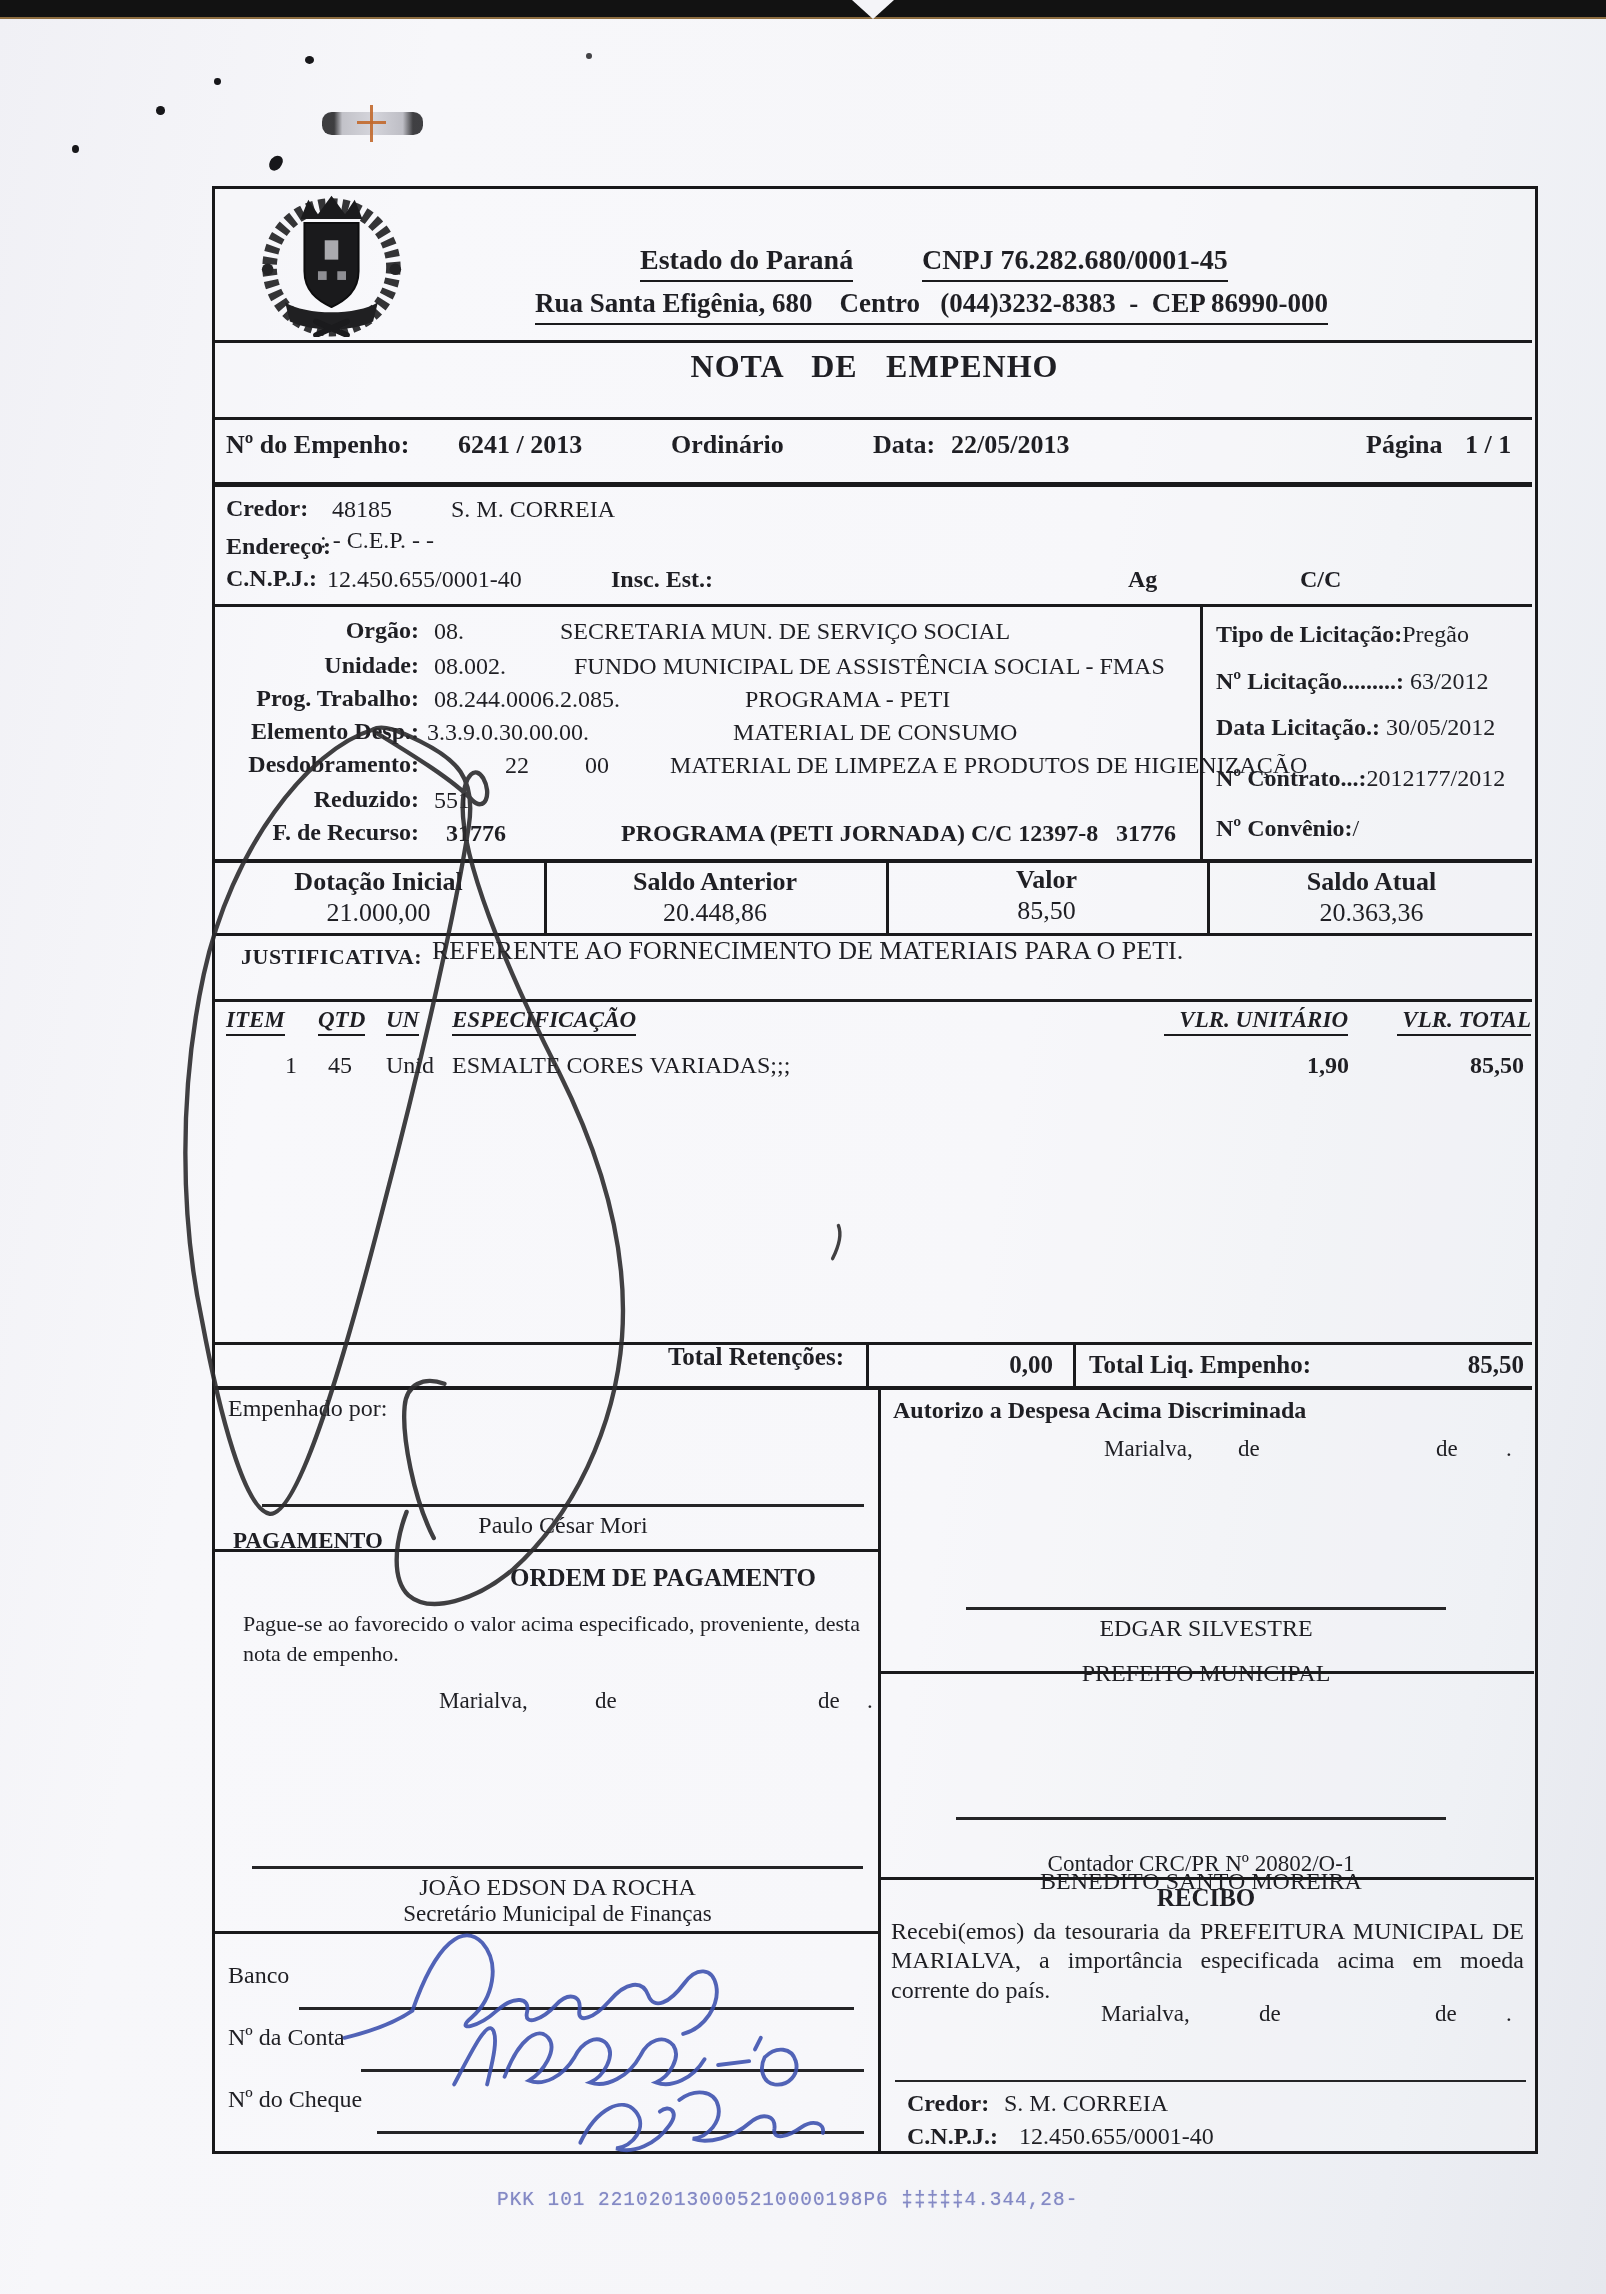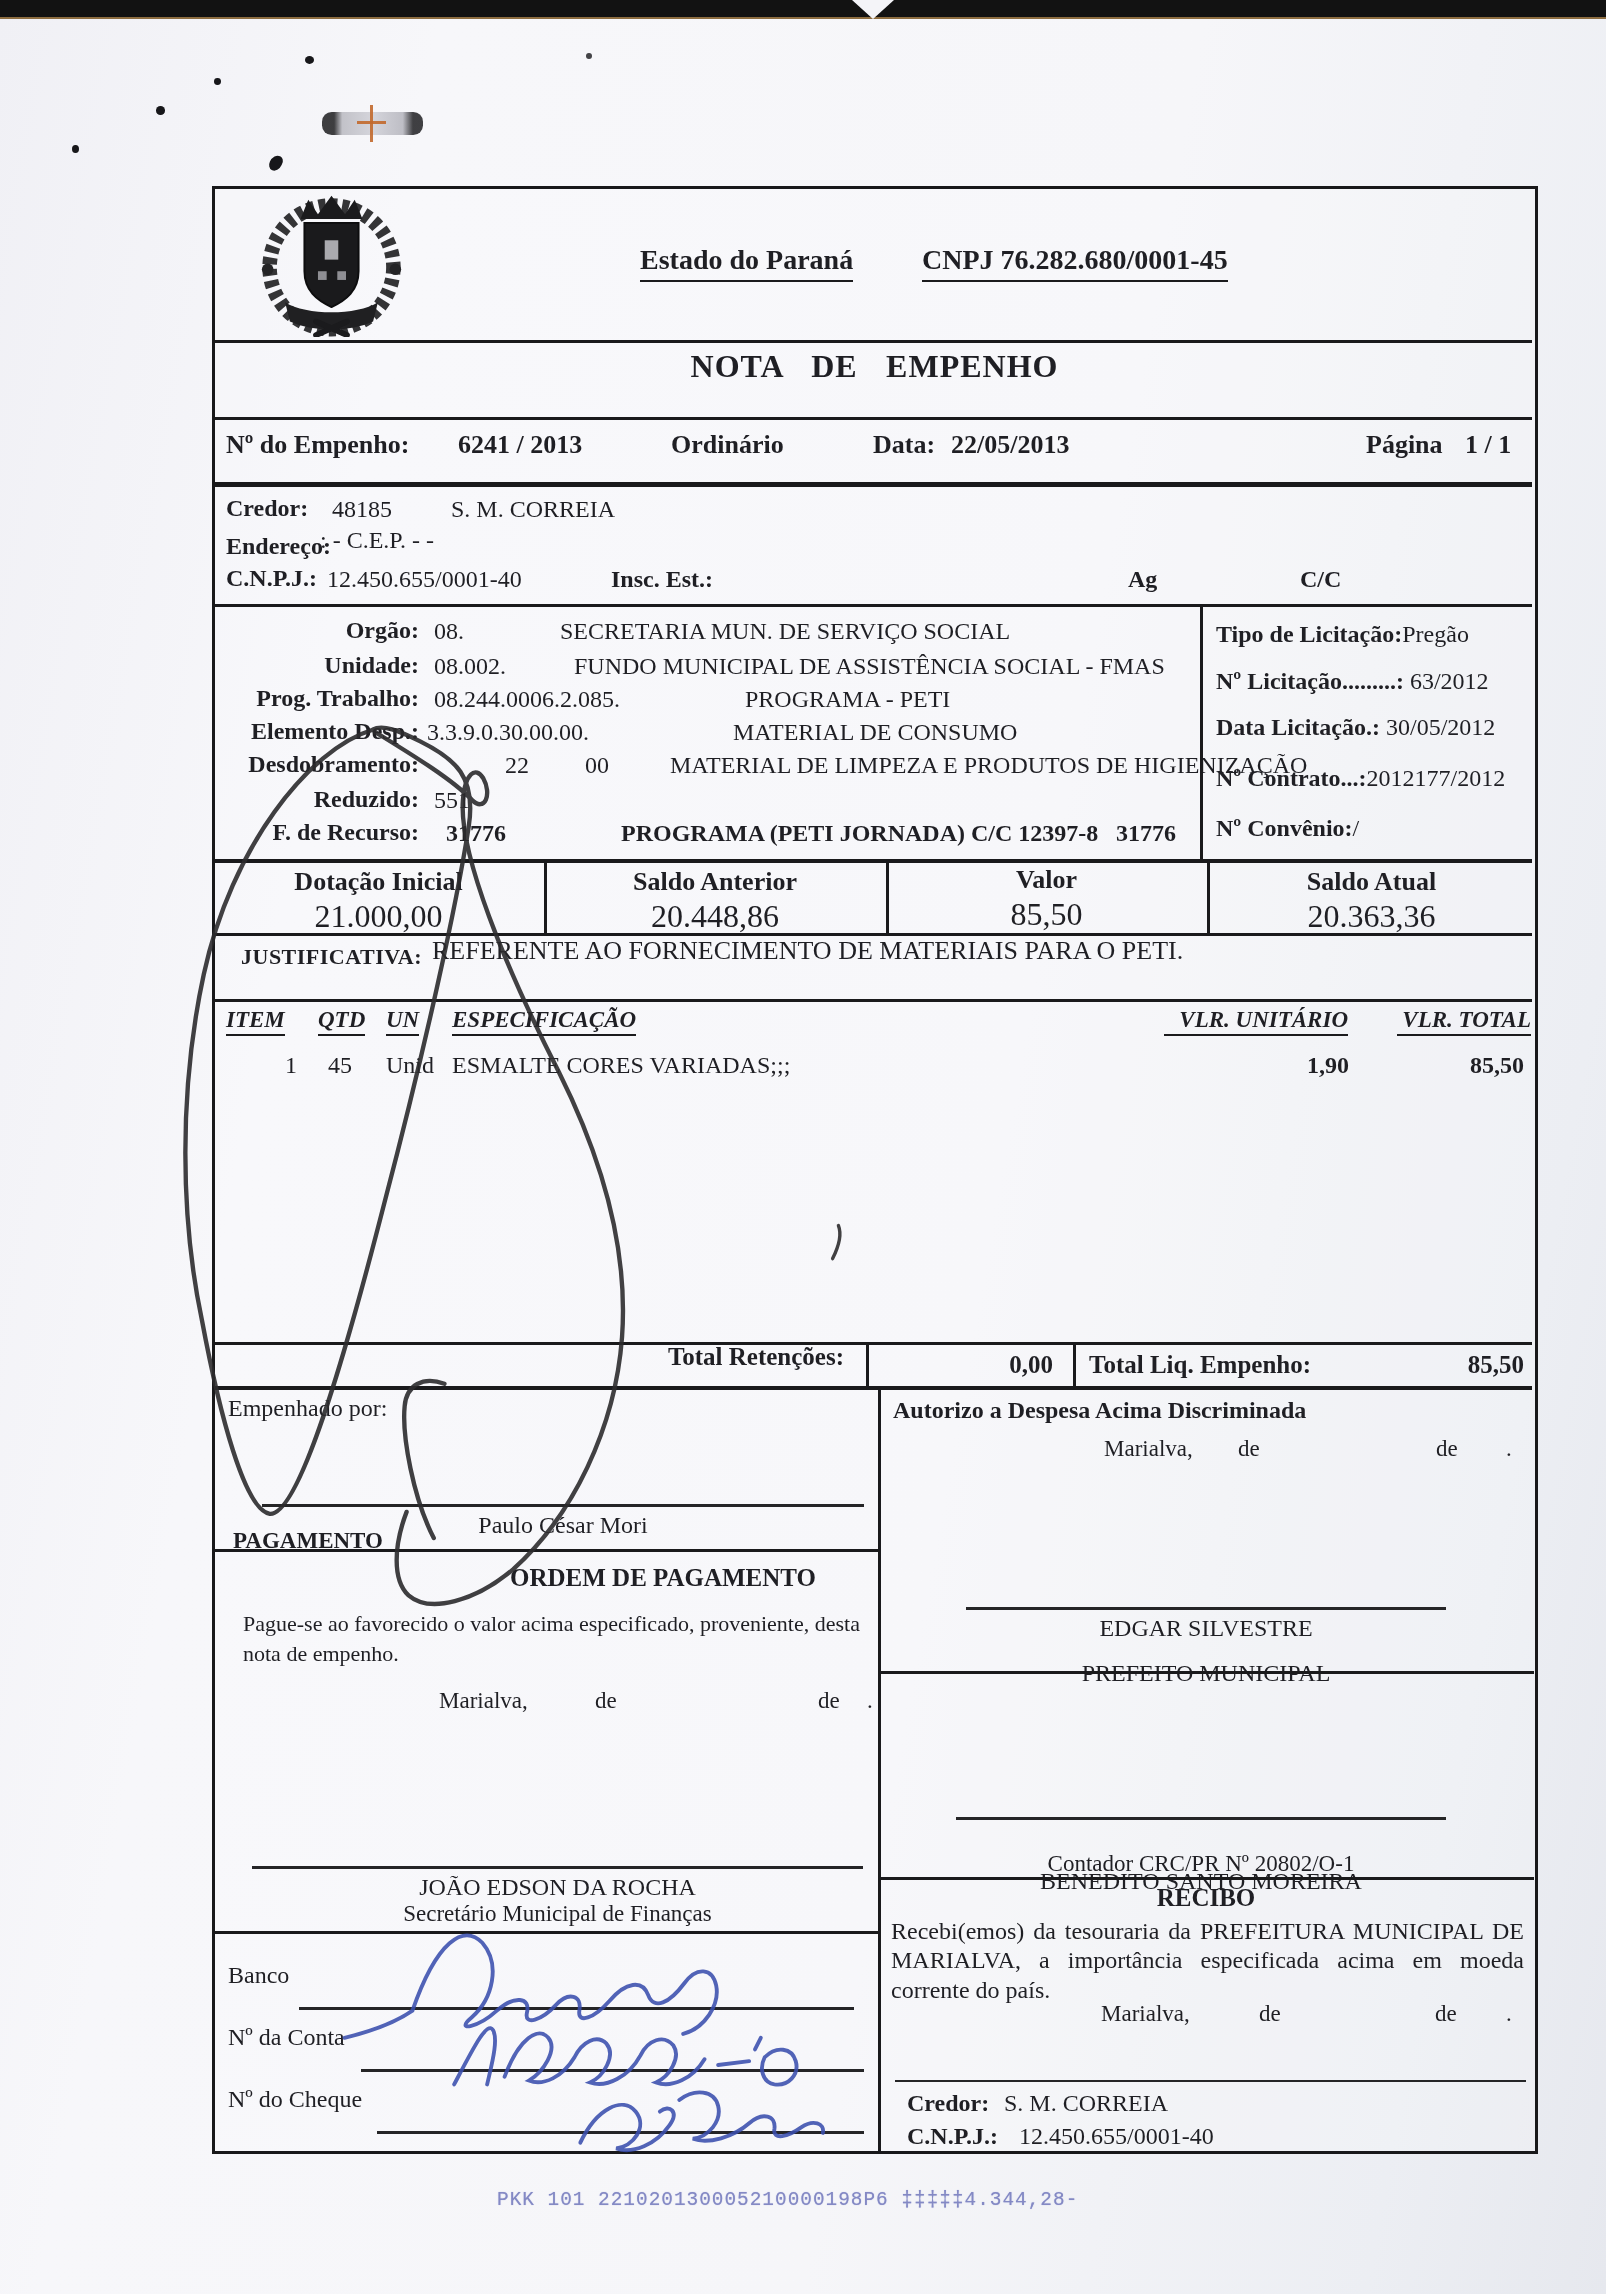--- a/index.html
+++ b/index.html
@@ -22,21 +22,21 @@
   .t{position:absolute;white-space:nowrap;font-size:25px;line-height:1.1;}
   .b{font-weight:bold;}
   .hl{position:absolute;left:215px;width:1317px;height:2.9px;background:#1a1a1c;}
   .vl{position:absolute;width:2.9px;background:#1a1a1c;}
   .sig{position:absolute;height:2.9px;background:#252527;}
   .bl{left:215px;width:204px;text-align:right;font-weight:bold;font-size:24px;}
   .bv{font-size:24px;}
   .lic{left:1216px;font-size:24px;}
   .lic b{font-weight:bold;}
   .sumh{text-align:center;font-weight:bold;font-size:26px;}
-  .sumv{text-align:center;font-size:32px;}
+  .sumv{text-align:center;font-size:26px;}
   .ith{font-style:italic;font-weight:bold;font-size:23px;border-bottom:2.9px solid #1b1b1d;padding-bottom:1.9px;}
   .ra{text-align:right;}
   .ctr{text-align:center;}
   .wrap{white-space:normal;}
   .underl{border-bottom:2.9px solid #1b1b1d;padding-bottom:3.9px;display:inline-block;}
   .machine{position:absolute;left:497px;top:2189px;font-family:"Liberation Mono",monospace;font-size:19.4px;letter-spacing:1px;color:#757bbd;opacity:.88;text-shadow:0 0 1px #9aa0d4;}
   svg.overlay{position:absolute;left:0;top:0;}
 </style>
 </head>
 <body>
@@ -68,20 +68,23 @@
     <path d="M70 136 L102 150 M102 136 L70 150" stroke="#1b1b1d" stroke-width="6" stroke-linecap="round"></path>
     <circle cx="20" cy="82" r="6" fill="#242426"></circle>
       <circle cx="152" cy="82" r="6" fill="#242426"></circle>
   </svg>
 
   <div class="t" style="left:640px;top:245px;">
     <span class="underl b" style="font-size:28px;">Estado do Paraná</span>
   </div>
   <div class="t" style="left:922px;top:245px;">
     <span class="underl b" style="font-size:28px;">CNPJ 76.282.680/0001-45</span>
+  </div>
+  <div class="t ctr" style="left:330px;top:289px;width:1203px;">
+    <span class="underl b" style="font-size:27px;white-space:pre;">Rua Santa Efigênia, 680    Centro   (044)3232-8383  -  CEP 86990-000</span>
   </div>
 
   <div class="hl" style="top:340px;"></div>
   <div class="t ctr b" style="left:213px;top:349px;width:1323px;font-size:32px;word-spacing:19.4px;letter-spacing:1px;">NOTA DE EMPENHO</div>
   <div class="hl" style="top:417px;"></div>
 
   <div class="t b" style="left:226px;top:431px;font-size:26px;">Nº do Empenho:</div>
   <div class="t b" style="left:458px;top:431px;font-size:26px;">6241 / 2013</div>
   <div class="t b" style="left:671px;top:431px;font-size:26px;">Ordinário</div>
   <div class="t b" style="left:873px;top:431px;font-size:26px;">Data:</div>

